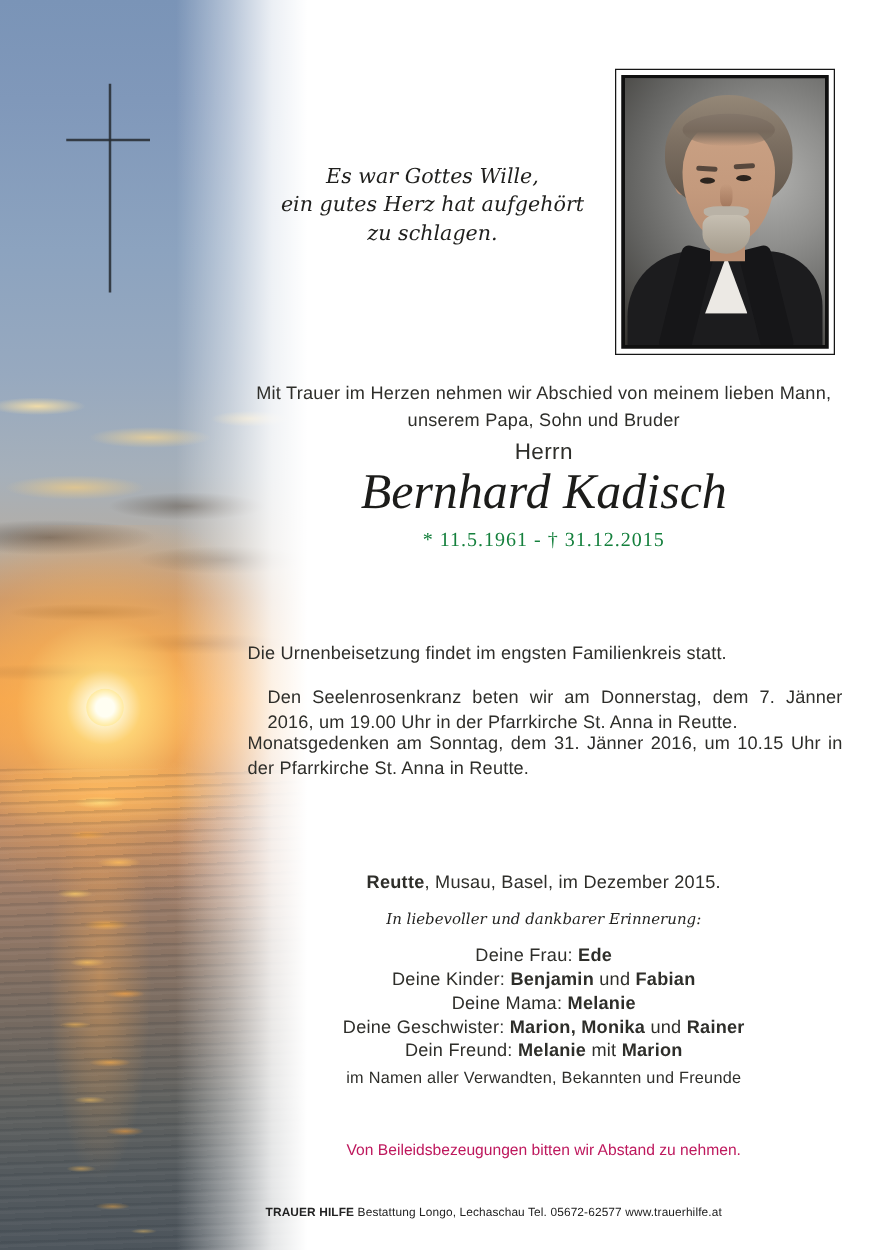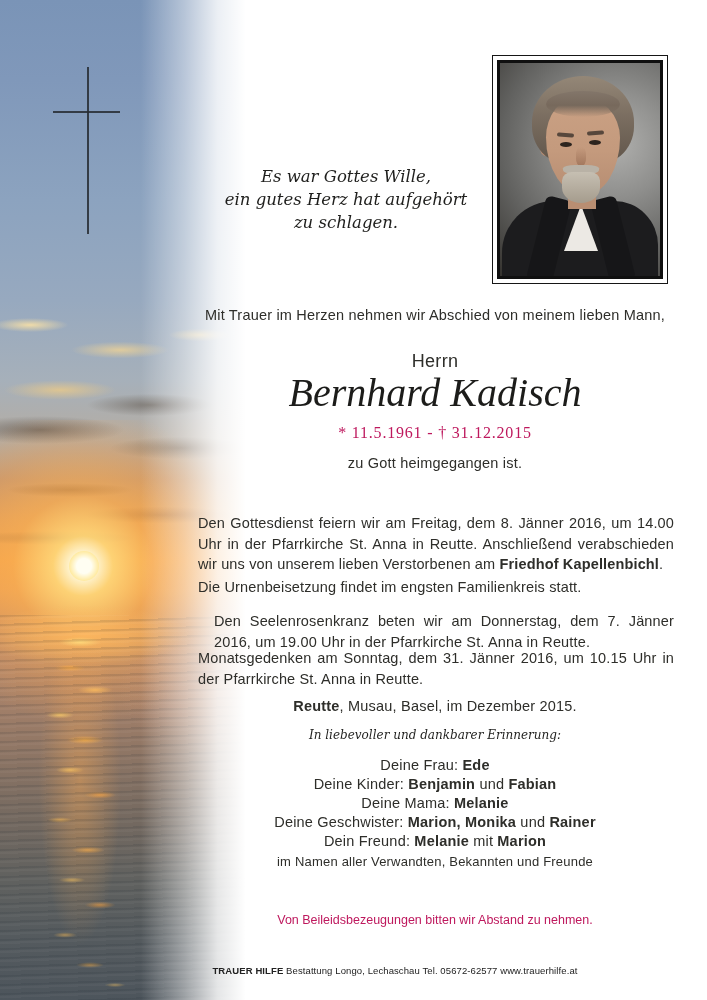--- a/index.html
+++ b/index.html
@@ -86,27 +86,27 @@
       background:linear-gradient(180deg,rgba(0,0,0,0),rgba(140,95,70,.55));}
   .p-mustache{left:63px;top:102px;width:36px;height:10px;background:#b9b2a6;border-radius:40% 40% 60% 60%;}
   .p-goatee{left:62px;top:109px;width:38px;height:31px;background:linear-gradient(180deg,#c6bfb2,#a59c8d);
       border-radius:30% 30% 55% 55%;}
 
   
   .tb{position:absolute;z-index:3;}
   .center{text-align:center;}
   .b{font-weight:700;}
   .script{font-family:"DejaVu Serif",serif;font-style:italic;color:#1f1f1d;}
-  .quote{left:216px;top:129px;width:260px;font-size:16.5px;line-height:23px;margin-top:36px;}
+  .quote{left:216px;top:129px;width:260px;font-size:16.5px;line-height:23px;}
   .intro{left:198px;top:305px;width:474px;font-size:14.5px;line-height:21.5px;letter-spacing:.2px;}
   .herrn{left:198px;top:351px;width:474px;font-size:18px;letter-spacing:.3px;}
   .name{left:158px;top:369px;width:554px;font-family:"Liberation Serif",serif;font-style:italic;
         font-size:40px;color:#1c1c1a;}
   .dates{left:198px;top:424px;width:474px;font-family:"Liberation Serif",serif;font-size:16px;
-        letter-spacing:.8px;color:#be185d;}
+        letter-spacing:.8px;color:#15803d;}
   .passing{left:198px;top:453px;width:474px;font-size:14.5px;line-height:21.5px;letter-spacing:.2px;}
   .paras{left:198px;top:513px;width:476px;font-size:14.5px;letter-spacing:.15px;}
   .paras p{margin:0;text-align:justify;line-height:20.5px;}
   .paras p.p1{margin-bottom:2px;}
   .paras p.p2{margin-bottom:14px;}
   .paras p.p3{margin-bottom:-4px;margin-left:16px;}
   .placeline{left:198px;top:698px;width:474px;font-size:14.5px;letter-spacing:.2px;}
   .remember{left:198px;top:728px;width:474px;font-size:12px;}
   .family{left:158px;top:756px;width:554px;font-size:14.5px;line-height:19px;letter-spacing:.2px;}
   .family .closing{font-size:13px;padding-top:1px;}
@@ -157,32 +157,31 @@
 </div>
 
 <div class="tb quote center script">
   <div>Es war Gottes Wille,</div>
   <div>ein gutes Herz hat aufgehört</div>
   <div>zu schlagen.</div>
 </div>
 
 <div class="tb intro center">
   <div>Mit Trauer im Herzen nehmen wir Abschied von meinem lieben Mann,</div>
+  <div>unserem Papa, Sohn und Bruder</div>
 </div>
 <div class="tb herrn center">Herrn</div>
 
 <div class="tb name center">Bernhard Kadisch</div>
 <div class="tb dates center">* 11.5.1961 - † 31.12.2015</div>
 
 <div class="tb passing center">
-  <div>zu Gott heimgegangen ist.</div>
 </div>
 
 <div class="tb paras">
-  <p class="p1"><span>Den Gottesdienst feiern wir am Freitag, dem 8. Jänner 2016, um 14.00 Uhr in der Pfarrkirche St. Anna in Reutte. Anschließend verabschieden wir uns von unserem lieben Verstorbenen am </span><span class="b">Friedhof Kapellenbichl</span><span>.</span></p>
   <p class="p2">Die Urnenbeisetzung findet im engsten Familienkreis statt.</p>
   <p class="p3">Den Seelenrosenkranz beten wir am Donnerstag, dem 7. Jänner 2016, um 19.00 Uhr in der Pfarrkirche St. Anna in Reutte.</p>
   <p class="p4">Monatsgedenken am Sonntag, dem 31. Jänner 2016, um 10.15 Uhr in der Pfarrkirche St. Anna in Reutte.</p>
 </div>
 
 <div class="tb placeline center"><span class="b">Reutte</span><span>, Musau, Basel, im Dezember 2015.</span></div>
 
 <div class="tb remember center script">In liebevoller und dankbarer Erinnerung:</div>
 
 <div class="tb family center">

